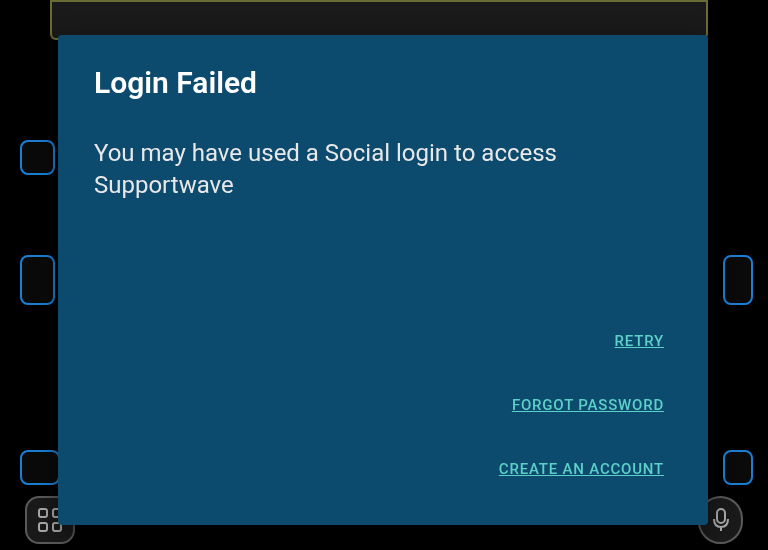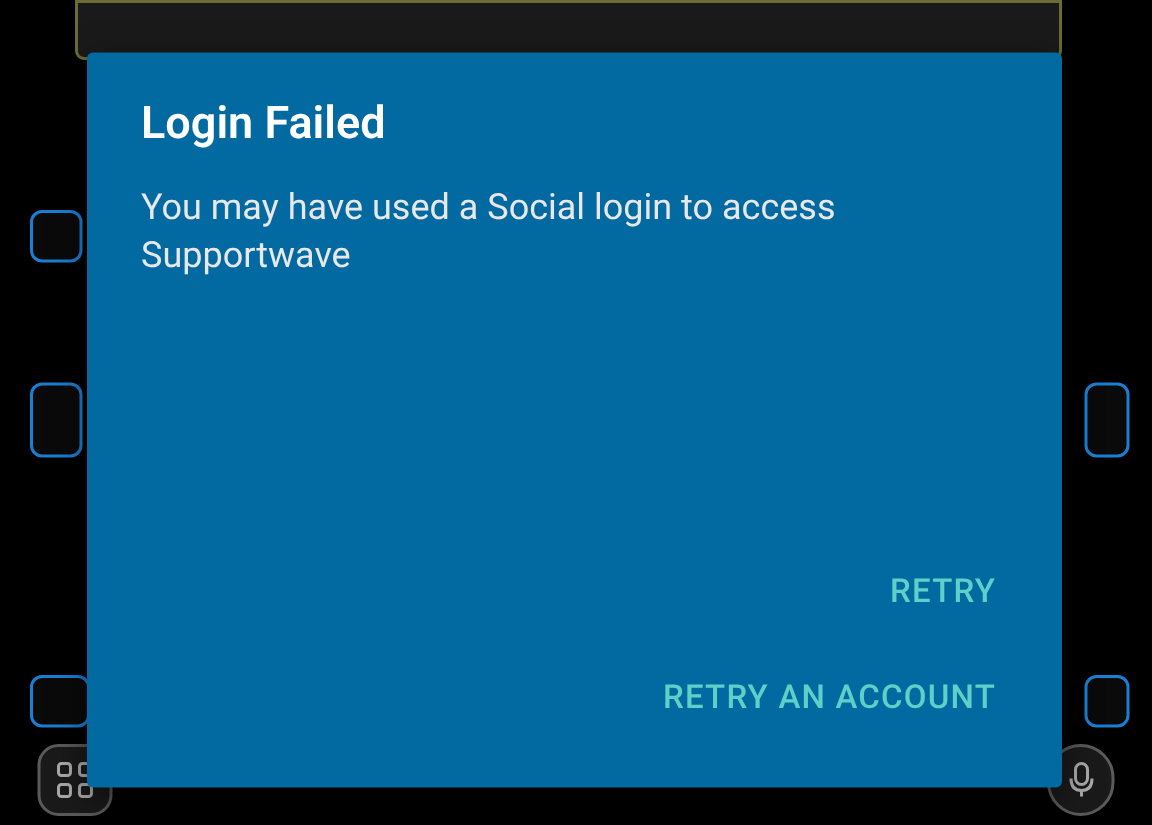--- a/index.html
+++ b/index.html
@@ -115,26 +115,27 @@
       align-items: center;
       justify-content: center;
     }
     
     .modal {
       position: absolute;
       top: 35px;
       left: 58px;
       right: 60px;
       bottom: 25px;
-      background: #0369a1;
+      background: #0c4a6e;
       border-radius: 4px;
       padding: 30px 36px 25px 36px;
       display: flex;
       flex-direction: column;
       box-shadow: 0 8px 24px rgba(0,0,0,0.5);
+      gap: 15px;
     }
     
     .modal-title {
       color: #fff;
       font-size: 30px;
       font-weight: 600;
       margin-bottom: 22px;
     }
     
     .modal-body {
@@ -151,25 +152,26 @@
       align-items: flex-end;
       gap: 46px;
       padding-right: 8px;
       padding-bottom: 22px;
     }
     
     .action-button {
       background: none;
       border: none;
       color: #5dd1c8;
-      font-size: 22px;
+      font-size: 15px;
       font-weight: 500;
       letter-spacing: 0.8px;
       cursor: pointer;
       font-family: inherit;
+      text-decoration: underline;
     }
   </style>
 </head>
 <body>
 
 <div class="background-hint-top"></div>
 <div class="background-chip chip-1"></div>
 <div class="background-chip chip-2"></div>
 <div class="background-chip chip-3"></div>
 <div class="background-chip chip-4"></div>
@@ -189,15 +191,16 @@
       <line x1="10" y1="20" x2="10" y2="24" stroke="#aaa" stroke-width="2"></line>
     </svg>
   </div>
 </div>
 
 <div class="modal">
   <h2 class="modal-title">Login Failed</h2>
   <p class="modal-body">You may have used a Social login to access Supportwave</p>
   <div class="modal-actions">
     <button class="action-button">RETRY</button>
-    <button class="action-button">RETRY AN ACCOUNT</button>
+    <button class="action-button">FORGOT PASSWORD</button>
+    <button class="action-button">CREATE AN ACCOUNT</button>
   </div>
 </div>
 
 </body></html>

